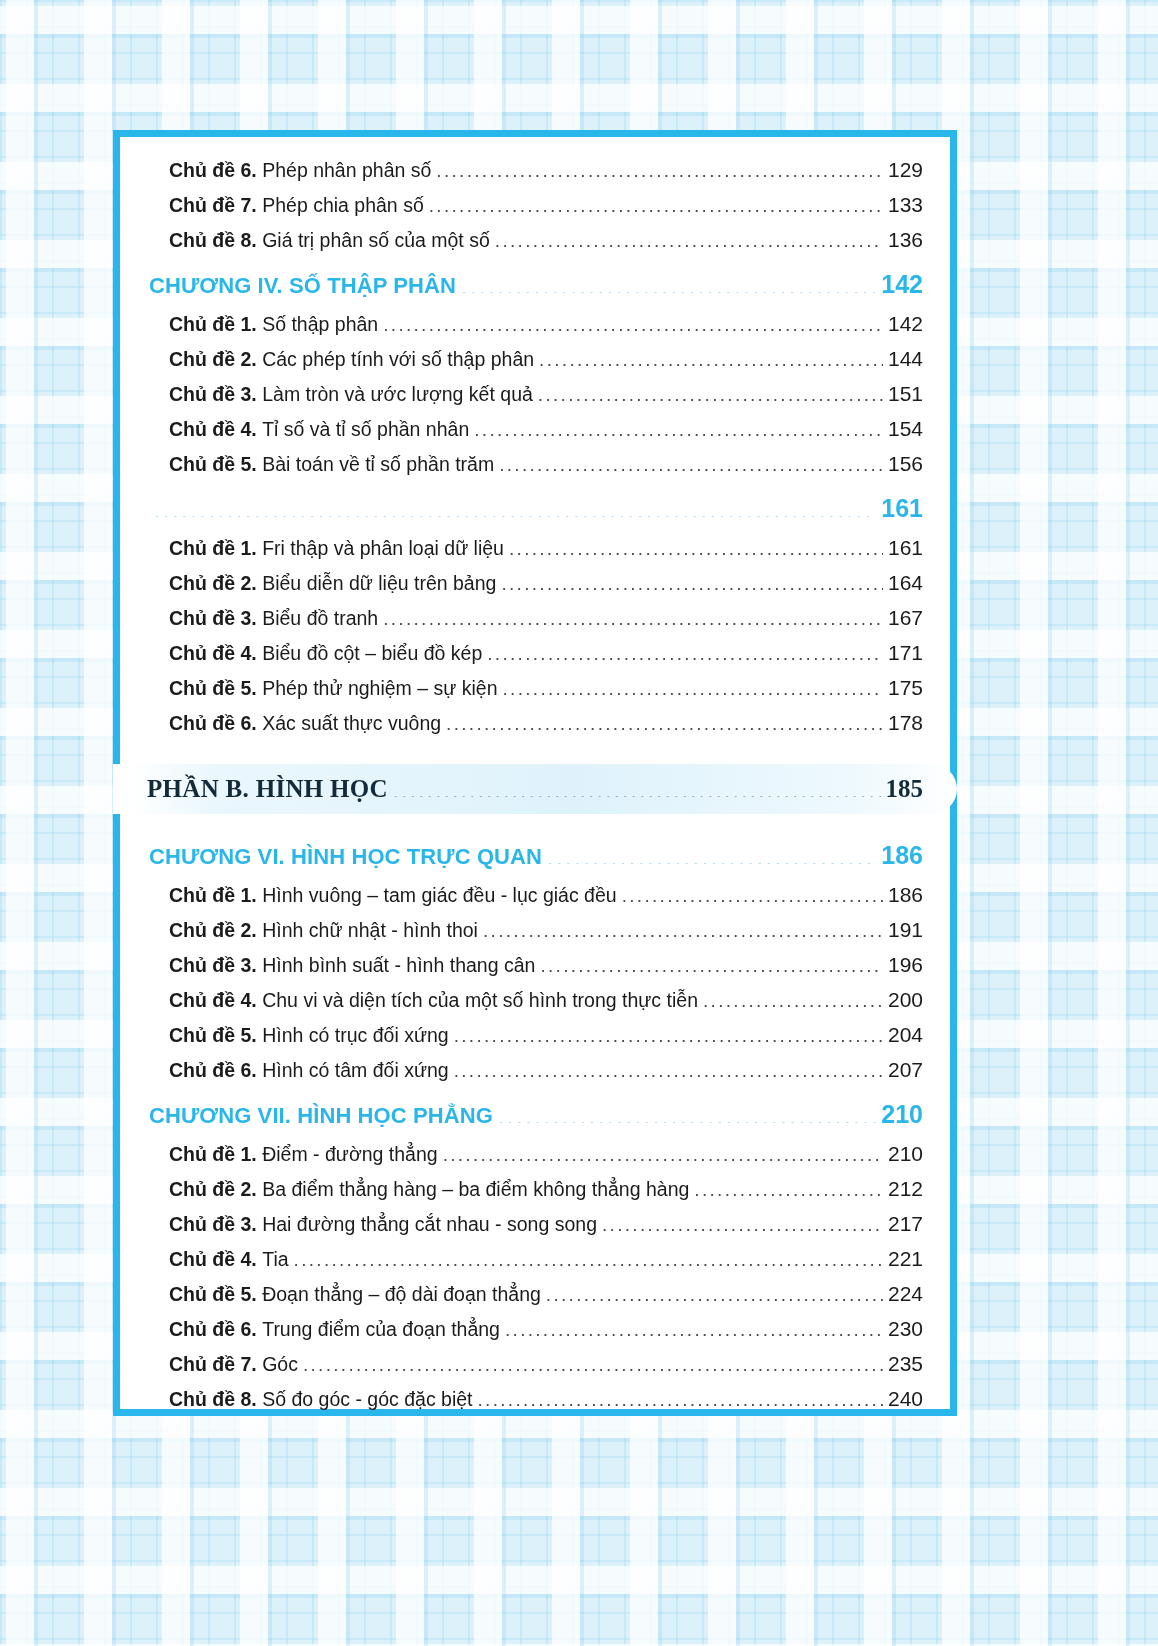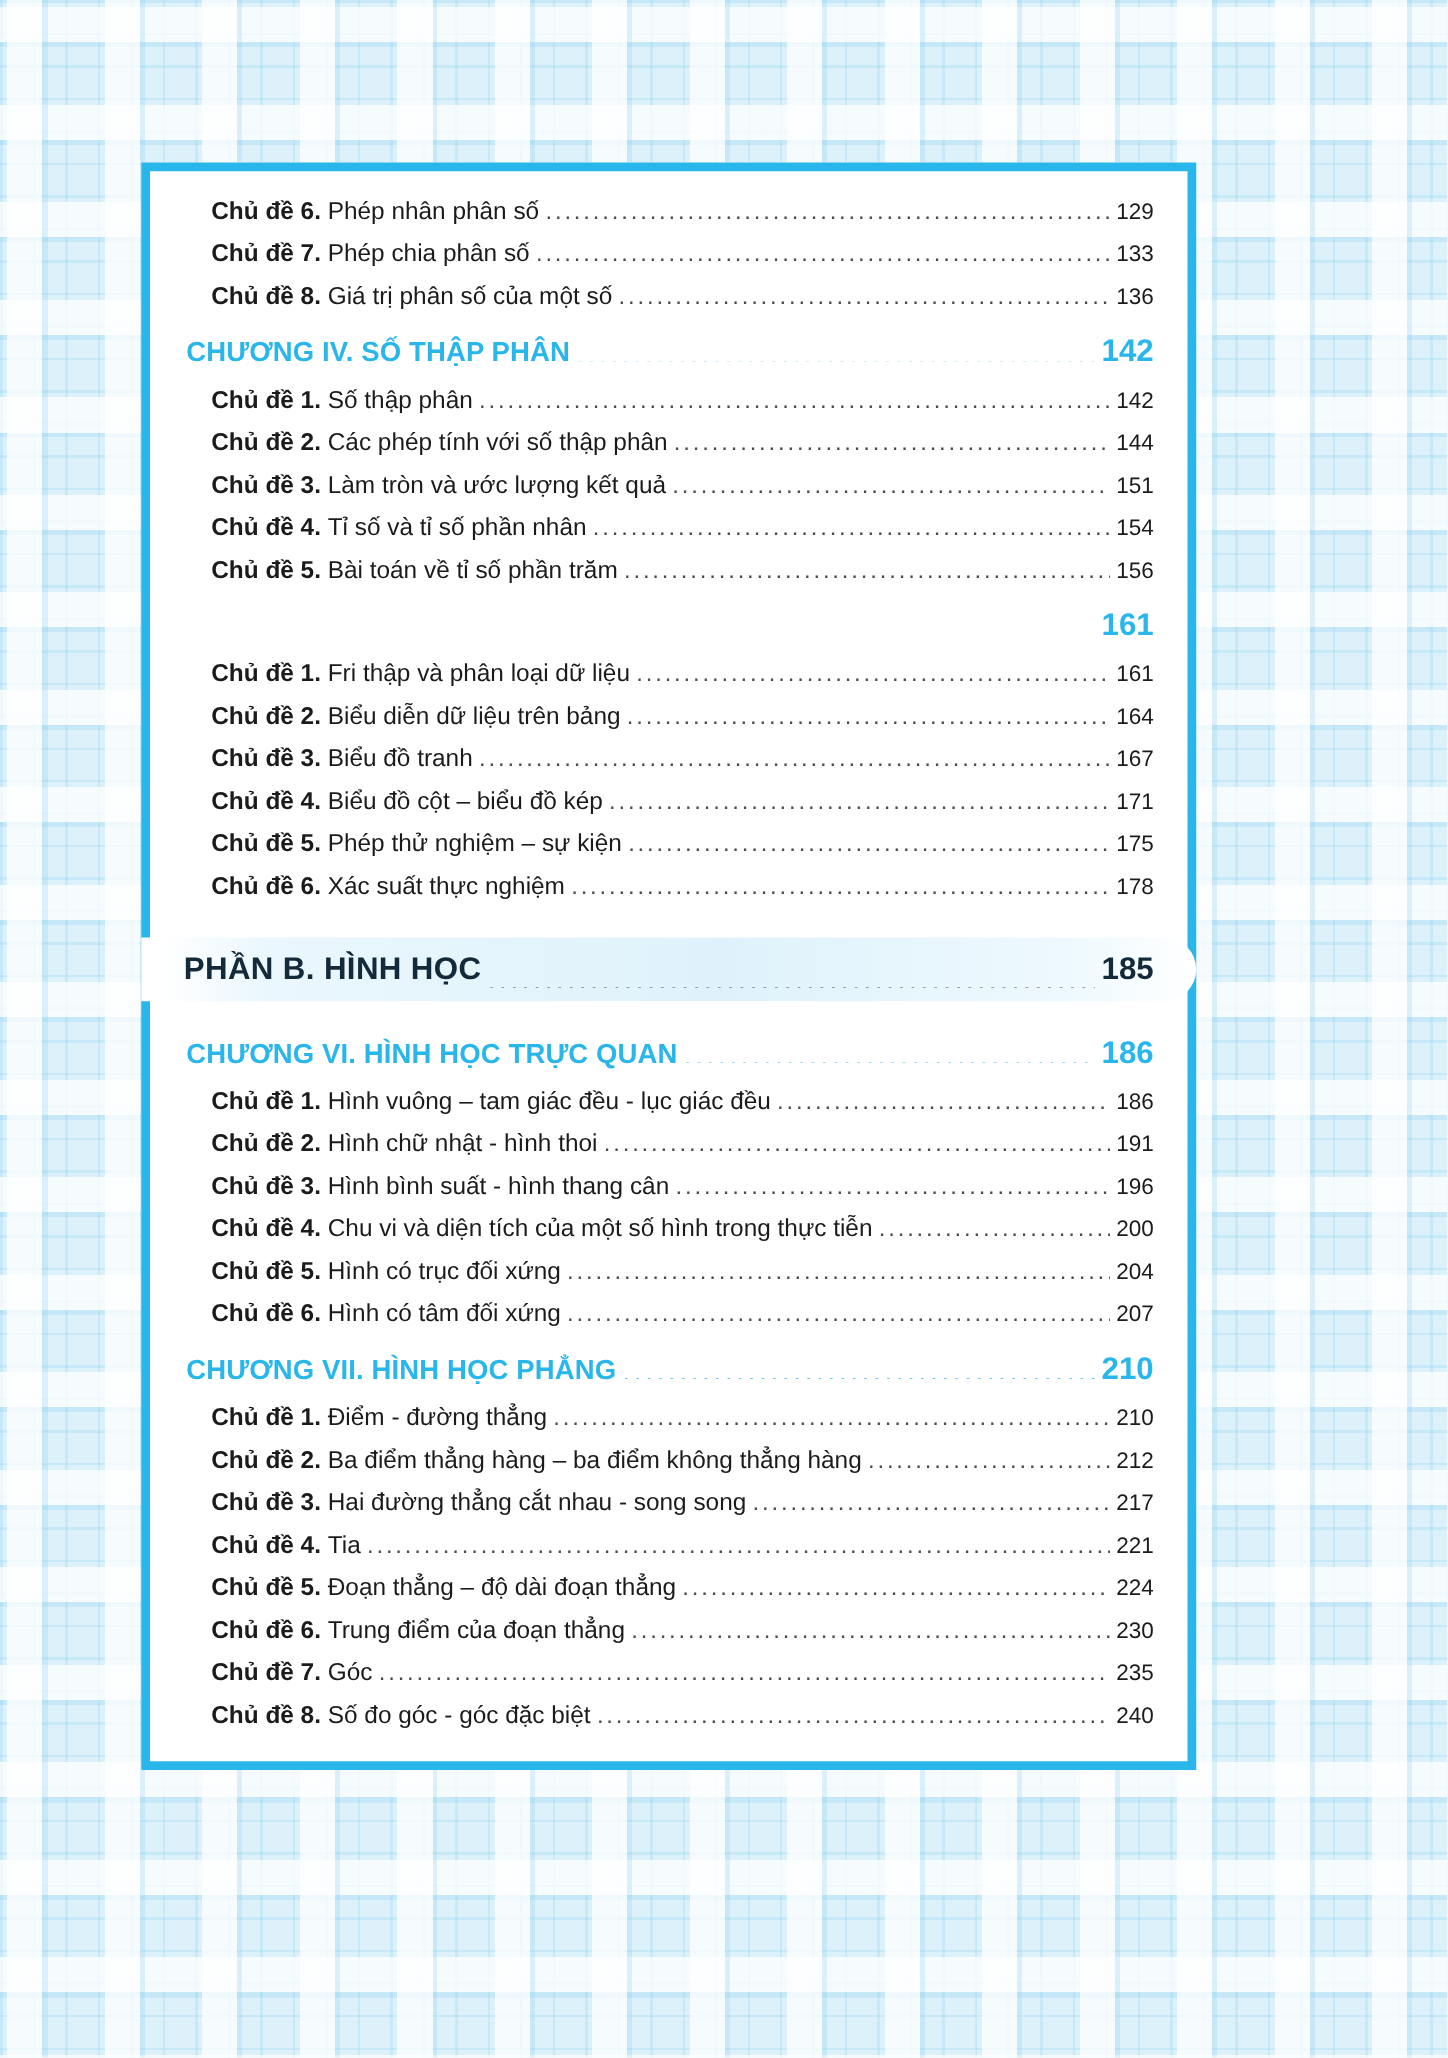--- a/index.html
+++ b/index.html
@@ -86,21 +86,21 @@
   }
   .dots::after {
     content: "......................................................................................................................................";
     display: block;
     letter-spacing: 2.3px;
     color: #4a4a4a;
     font-size: 19px;
     line-height: 1em;
   }
   .pg {
-    font-size: 18px;
+    font-size: 21px;
     color: #1b1b1b;
     font-weight: normal;
   }
 
   
   .chapter {
     padding: 13px 0 7px 0;
     margin-left: 2px;
   }
   .chapter .ch-title {
@@ -121,21 +121,22 @@
   }
 
   
   .part {
     margin: 24px -34px 14px -34px;
     padding: 11px 34px 11px 34px;
     background: linear-gradient(to right, #ffffff 0%, #ffffff 2%, #eaf7fd 12%, #dff2fb 55%, #eef9fe 88%, #ffffff 100%);
     border-radius: 0 30px 30px 0;
   }
   .part .row {
-    align-items: flex-end;
+    align-items: center;
+    font-family: Liberation Serif, serif;
   }
   .part .p-title {
     font-size: 25px;
     font-weight: bold;
     color: #122a3a;
     letter-spacing: 0.3px;
   }
   .part .dots::after {
     color: #2c3c48;
     letter-spacing: 3px;
@@ -174,21 +175,21 @@
       <div class="row">
         <span class="dots"></span>
         <span class="pg">161</span>
       </div>
     </div>
     <div class="row topic"><span class="lbl">Chủ đề 1.</span>&nbsp;<span class="txt">Fri thập và phân loại dữ liệu</span><span class="dots"></span><span class="pg">161</span></div>
     <div class="row topic"><span class="lbl">Chủ đề 2.</span>&nbsp;<span class="txt">Biểu diễn dữ liệu trên bảng</span><span class="dots"></span><span class="pg">164</span></div>
     <div class="row topic"><span class="lbl">Chủ đề 3.</span>&nbsp;<span class="txt">Biểu đồ tranh</span><span class="dots"></span><span class="pg">167</span></div>
     <div class="row topic"><span class="lbl">Chủ đề 4.</span>&nbsp;<span class="txt">Biểu đồ cột – biểu đồ kép</span><span class="dots"></span><span class="pg">171</span></div>
     <div class="row topic"><span class="lbl">Chủ đề 5.</span>&nbsp;<span class="txt">Phép thử nghiệm – sự kiện</span><span class="dots"></span><span class="pg">175</span></div>
-    <div class="row topic"><span class="lbl">Chủ đề 6.</span>&nbsp;<span class="txt">Xác suất thực nghiệm</span><span class="dots"></span><span class="pg">178</span></div>
+    <div class="row topic"><span class="lbl">Chủ đề 6.</span>&nbsp;<span class="txt">Xác suất thực vuông</span><span class="dots"></span><span class="pg">178</span></div>
     <div class="part">
       <div class="row">
         <span class="p-title">PHẦN B. HÌNH HỌC</span>
         <span class="dots"></span>
         <span class="pg">185</span>
       </div>
     </div>
     <div class="chapter">
       <div class="row">
         <span class="ch-title">CHƯƠNG VI. HÌNH HỌC TRỰC QUAN</span>

